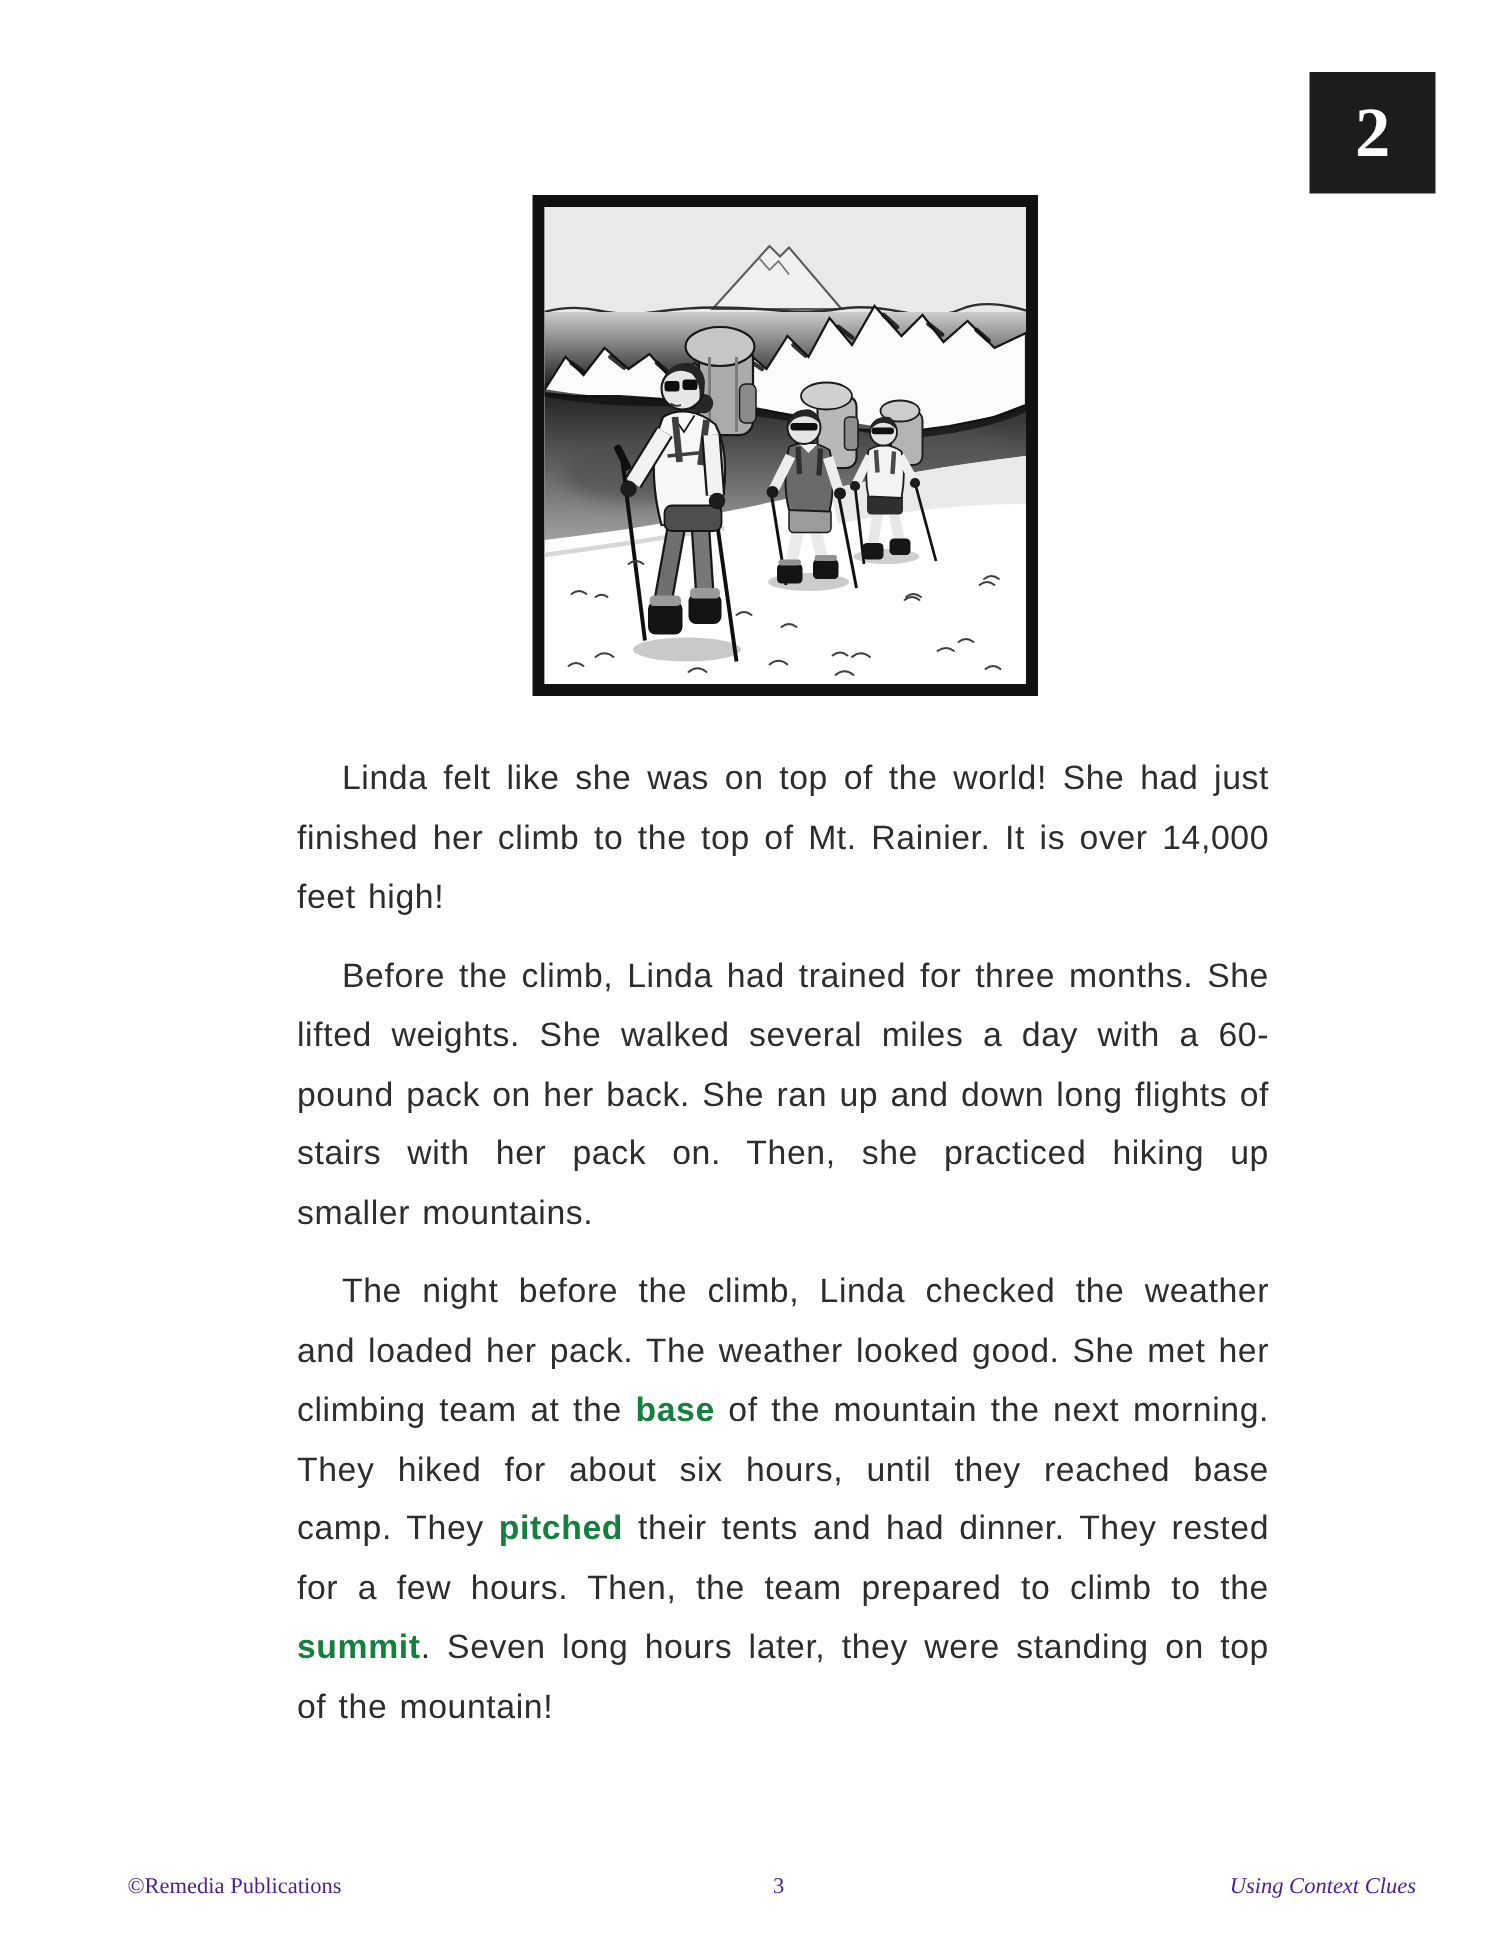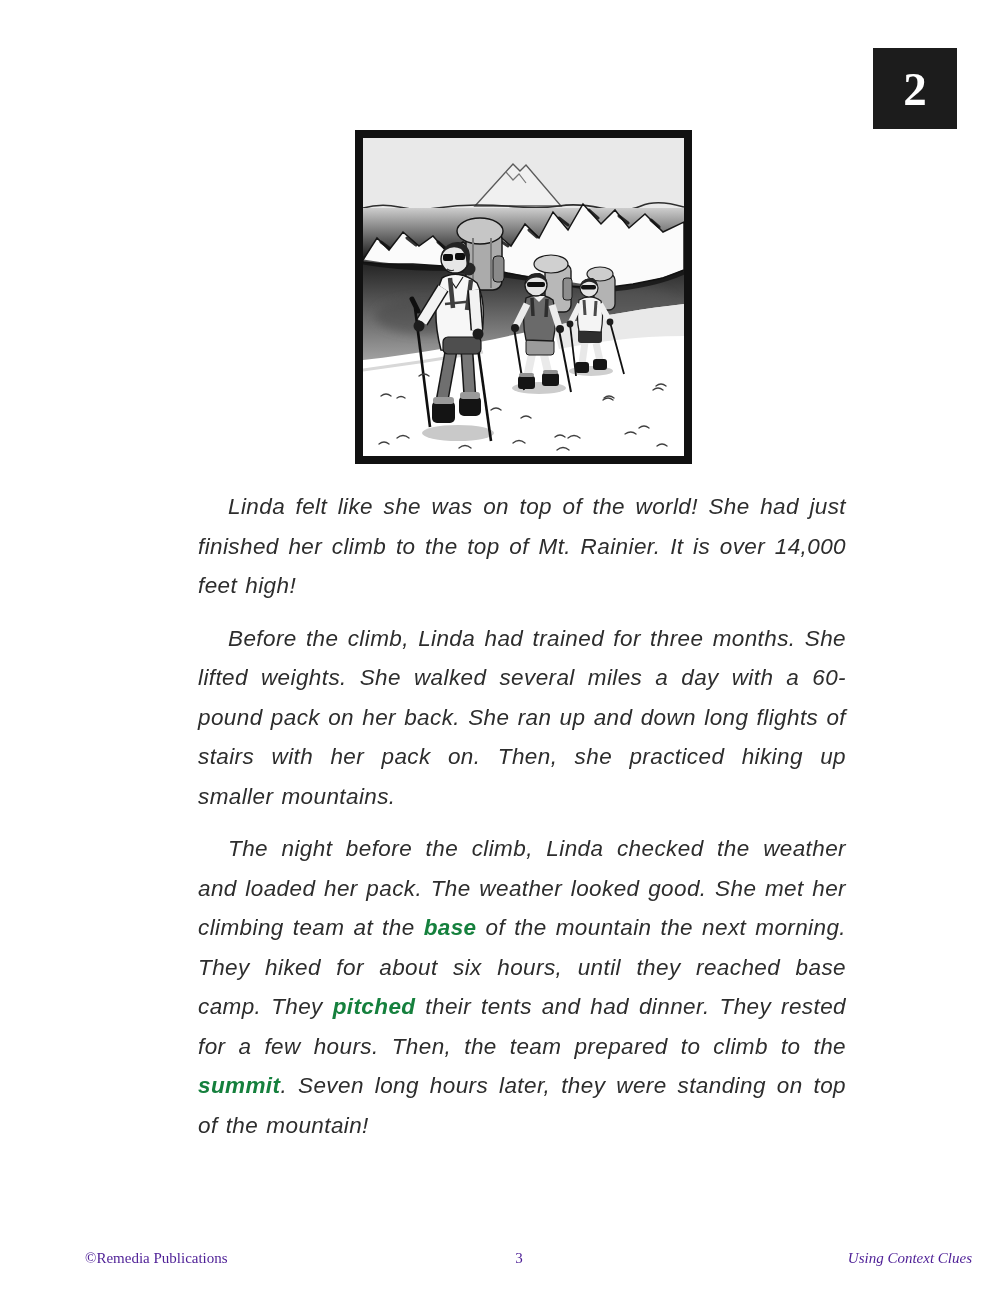--- a/index.html
+++ b/index.html
@@ -32,32 +32,32 @@
   .illus-frame svg { display: block; }
 
   
   .passage {
     position: absolute; left: 198px; top: 487px; width: 648px;
     font-size: 22.5px; line-height: 39.5px;
     color: #2d2d2d;
     text-align: justify;
     letter-spacing: 0.4px; word-spacing: 1.5px;
   }
-  .passage p { margin: 0 0 13px 0; text-indent: 30px; font-style: italic; }
+  .passage p { margin: 12px 0 13px 0; text-indent: 30px; }
   .passage b { font-weight: 700; color: #15803d; }
 
   
   .footer {
     position: absolute; left: 0; right: 0; top: 1250px; height: 22px;
     font-family: "Liberation Serif", serif;
     font-size: 15px; color: #4c1d95;
   }
   .footer-left  { position: absolute; left: 85px; }
   .footer-center{ position: absolute; left: 38px; right: 0; text-align: center; }
-  .footer-right { position: absolute; right: 28px; font-style: italic; }
+  .footer-right { position: absolute; right: 56px; font-style: italic; }
 </style>
 </head>
 <body>
 
 <div class="unit-badge">
   <span>2</span>
 </div>
 
 <div class="illus-frame">
   <svg viewBox="0 0 321 318" width="321" height="318" role="img" aria-label="Three mountain climbers with backpacks and trekking poles hike up a snowy slope; a tall snow-capped peak rises in the distance.">

